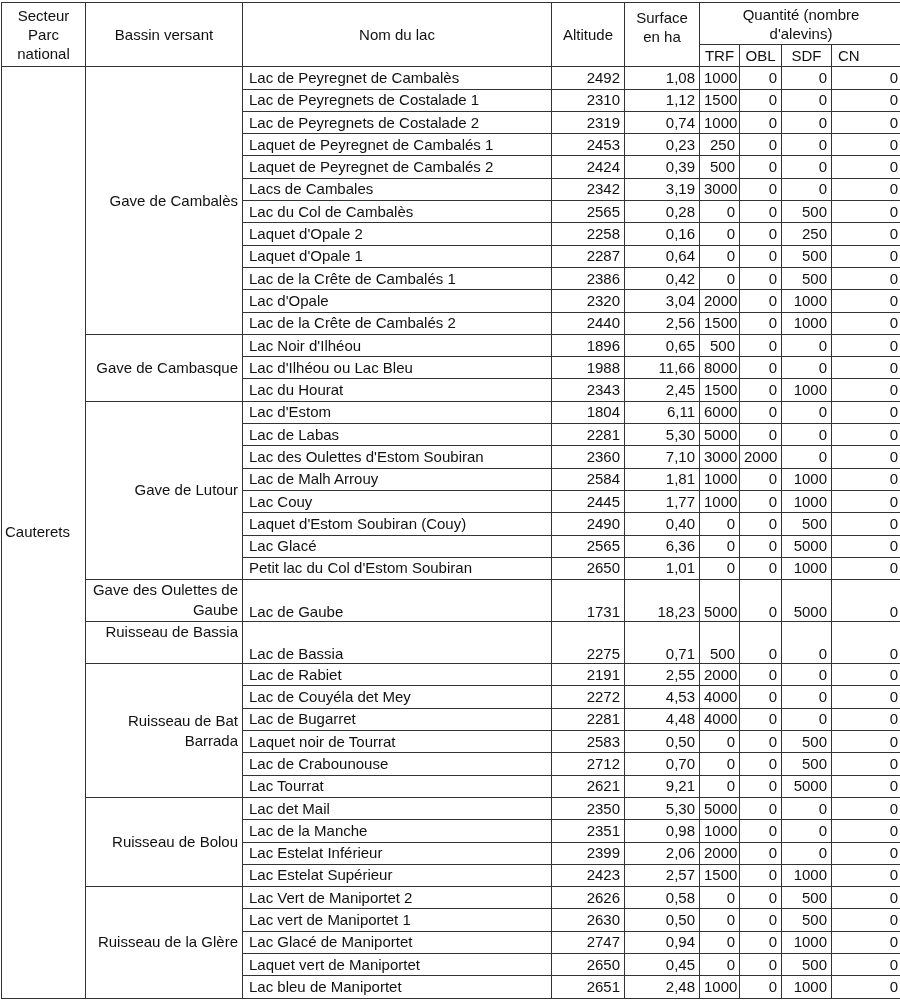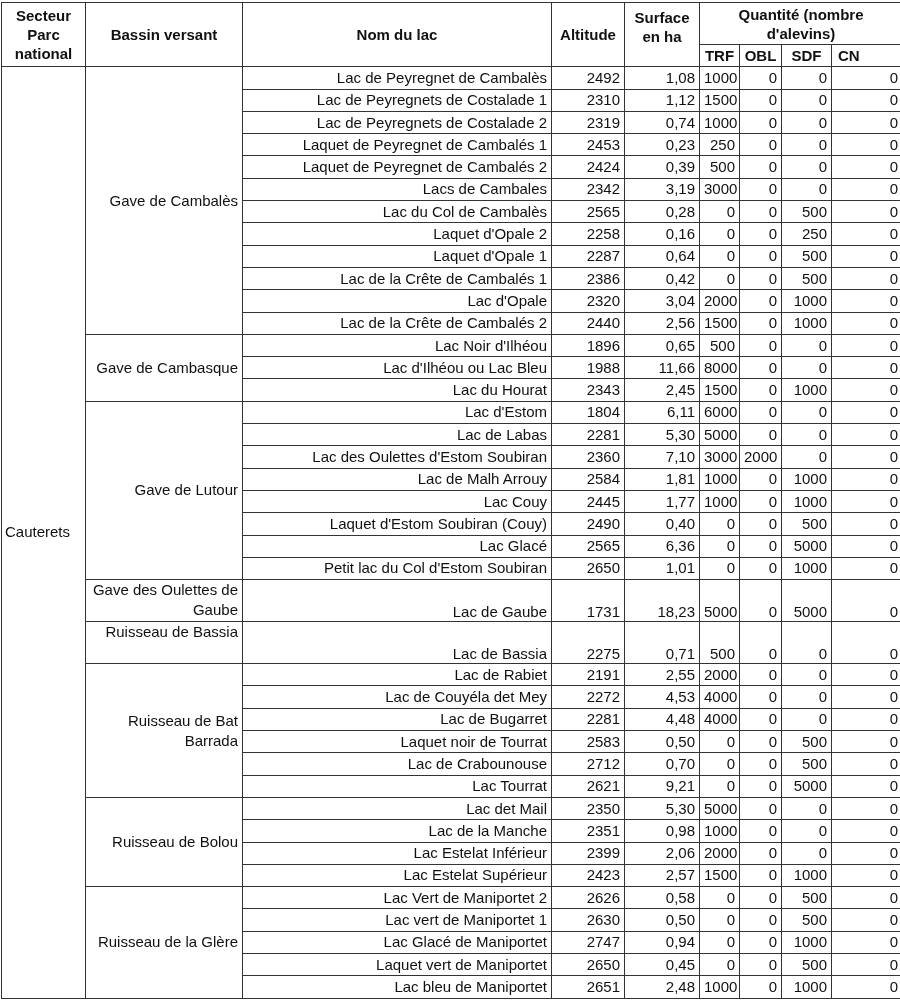--- a/index.html
+++ b/index.html
@@ -1,25 +1,25 @@
 <!DOCTYPE html>
 <html><head>
 <meta charset="utf-8">
 <style>
   html, body { margin: 0; padding: 0; background: #ffffff; }
   body { width: 900px; height: 1007px; overflow: hidden; font-family: "Liberation Sans", sans-serif; color: #111; }
   table { border-collapse: collapse; table-layout: fixed; width: 901px; position: absolute; left: 1px; top: 2px; }
   td, th { border: 1.3px solid #333; padding: 0 4px; font-size: 15px; line-height: 18px; height: 21.3px; white-space: nowrap; overflow: hidden; }
-  th { font-weight: bold; text-align: center; vertical-align: middle; }
+  th { font-weight: normal; text-align: center; vertical-align: middle; }
   .hdr-main th { height: auto; }
   .num { text-align: right; }
   .secteur { text-align: left; vertical-align: middle; padding-left: 3px; }
   .bassin { text-align: right; vertical-align: middle; white-space: normal; line-height: 20px; }
   .bassin.top { vertical-align: top; padding-top: 0; }
-  .lac { text-align: right; padding-left: 6px; }
+  .lac { text-align: left; padding-left: 6px; }
   .trf { text-align: left; padding-left: 4px; }
   .trf.r { text-align: right; padding-right: 4px; }
 </style>
 </head>
 <body>
 
 <table>
   <colgroup>
     <col style="width:84px">
     <col style="width:157px">

